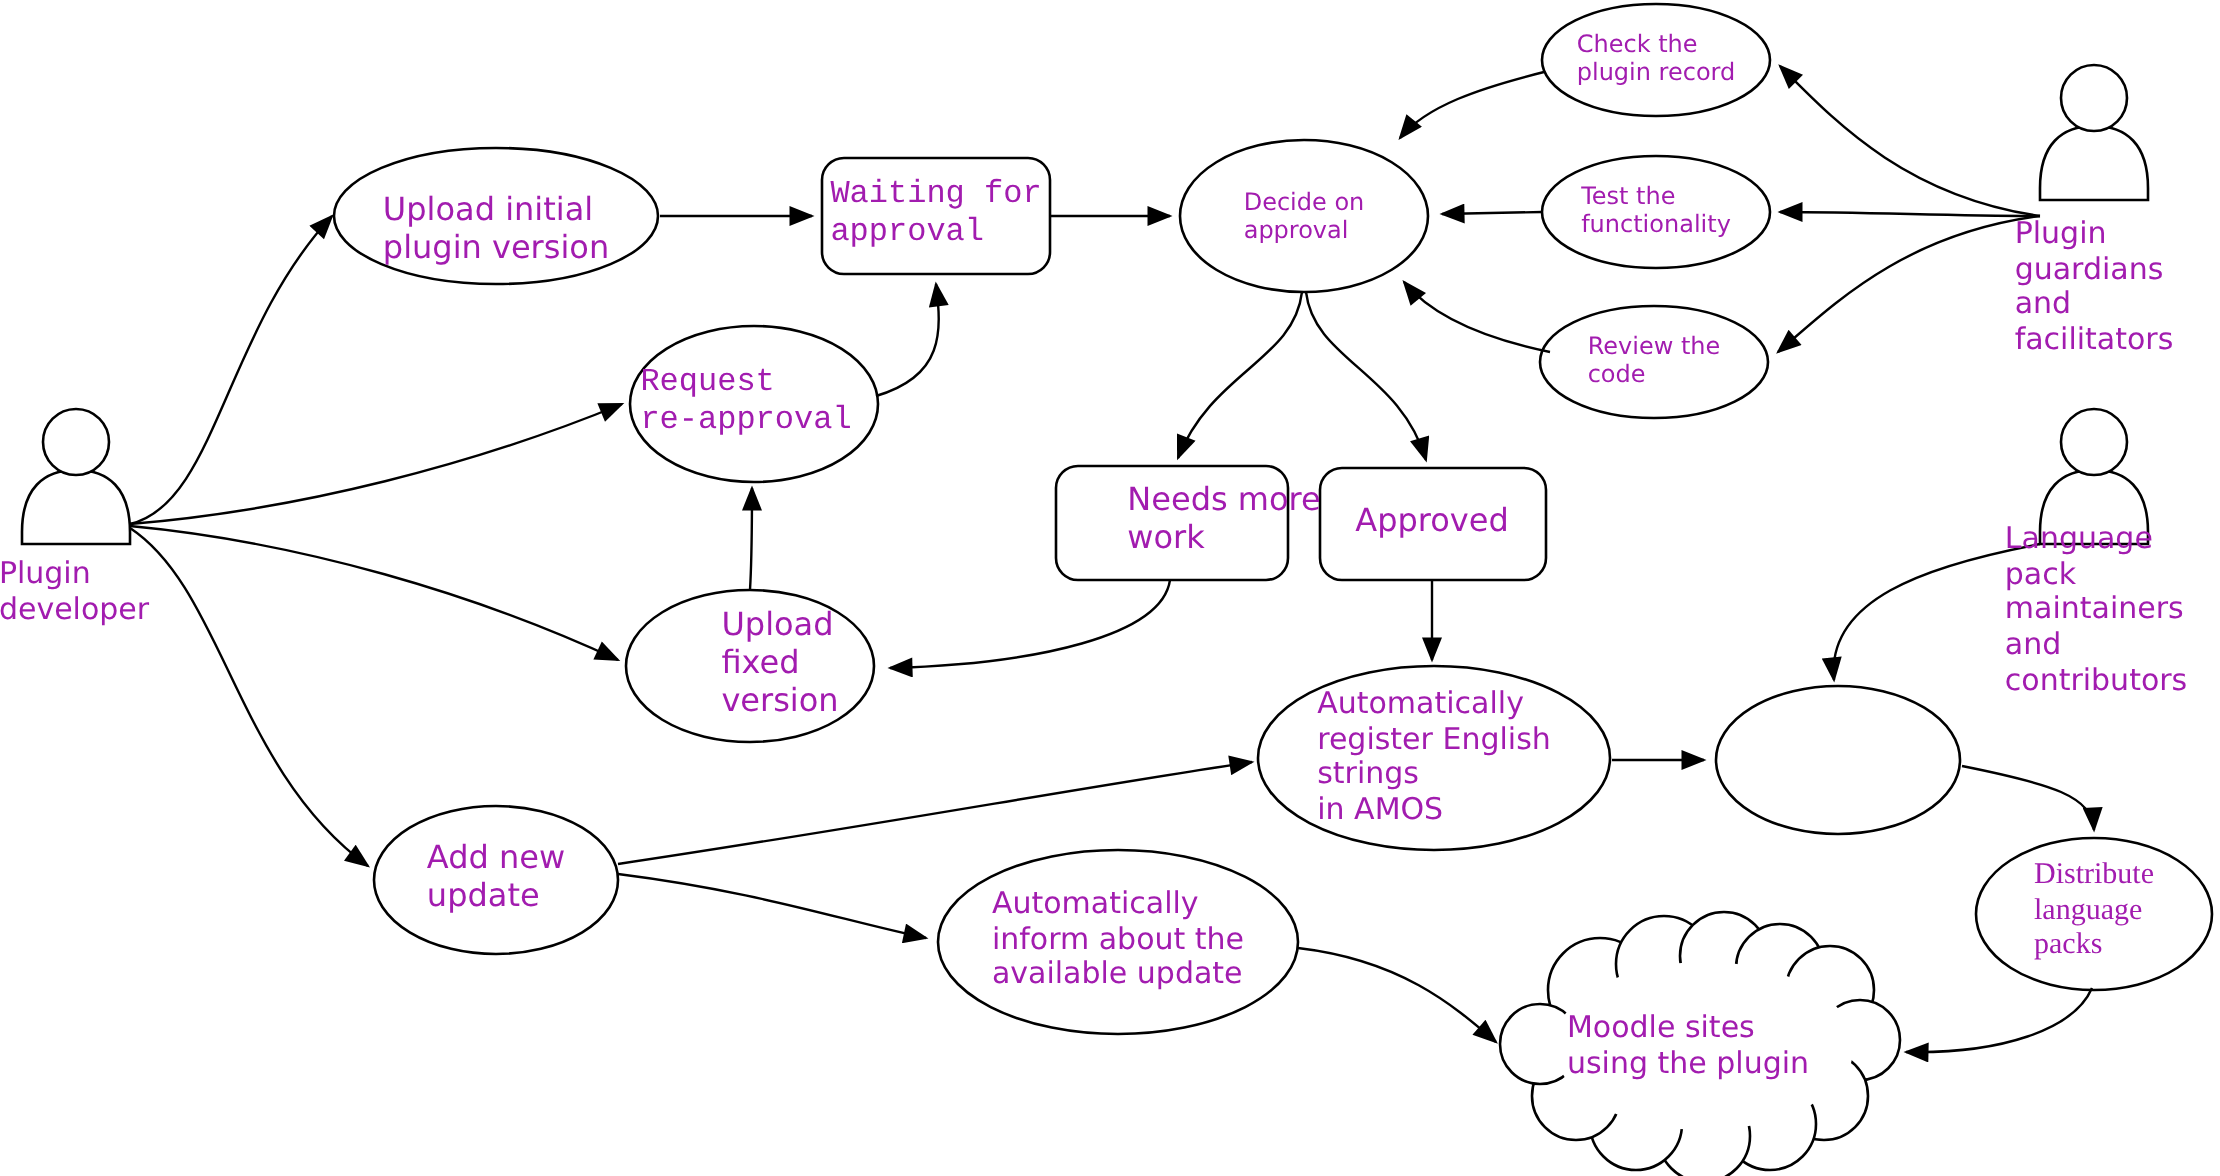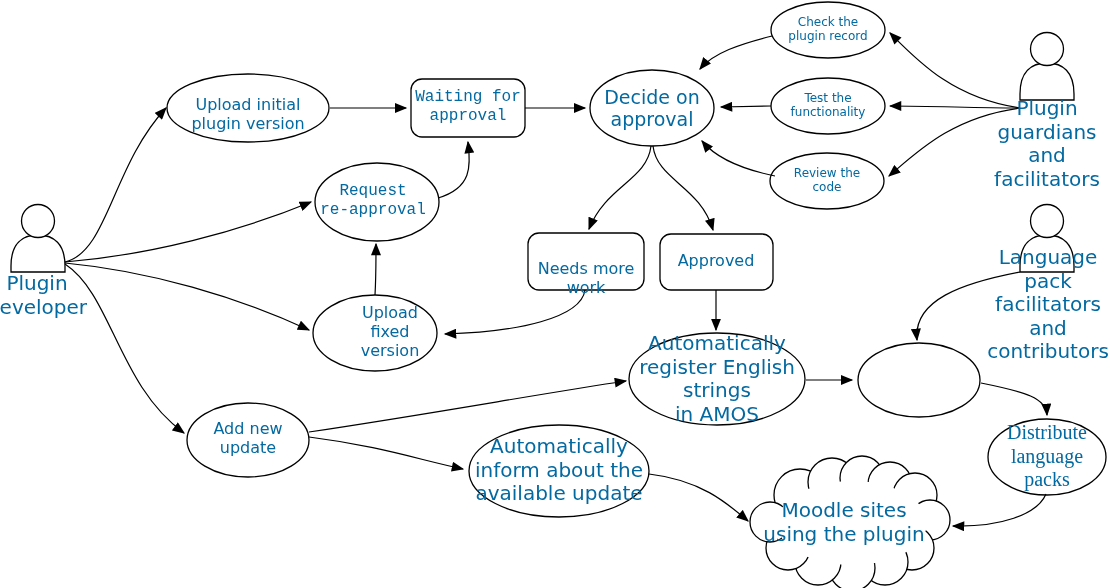--- a/index.html
+++ b/index.html
@@ -9,29 +9,29 @@
     height: 588px;
     background: #ffffff;
     font-family: "DejaVu Sans", sans-serif;
     color: #000000;
     overflow: hidden;
   }
   .stage svg { position: absolute; left: 0; top: 0; }
   .label {
     position: absolute;
     transform: translate(-50%, -50%);
-    text-align: center;
+    text-align: left;
     white-space: pre-line;
     line-height: 1.18;
-    color: #0369a1;
+    color: #a21caf;
     pointer-events: none;
   }
-  .f17 { font-size: 19px; }
+  .f17 { font-size: 12px; }
   .f16 { font-size: 16px; }
-  .f15 { font-size: 20px; }
+  .f15 { font-size: 15px; }
   .f12 { font-size: 12px; }
   .shape { fill: #ffffff; stroke: #000000; stroke-width: 1.3; }
   .edge  { fill: none; stroke: #000000; stroke-width: 1.2; }
 </style>
 </head>
 <body>
 
 <div class="stage">
 
   <svg width="1110" height="588" viewBox="0 0 1110 588">
@@ -119,21 +119,21 @@
   <div class="label f16" style="left:373px; top:201px;font-family:Liberation Mono, monospace;">Request
 re-approval</div>
   <div class="label f17" style="left:652px; top:108px;">Decide on
 approval</div>
   <div class="label f12" style="left:828px; top:29px;">Check the
 plugin record</div>
   <div class="label f12" style="left:828px; top:105px;">Test the
 functionality</div>
   <div class="label f12" style="left:827px; top:180px;">Review the
 code</div>
-  <div class="label f16" style="left:586px; top:260px;margin-top:19px;">Needs more
+  <div class="label f16" style="left:612px; top:260px;">Needs more
 work</div>
   <div class="label f16" style="left:716px; top:261px;">Approved</div>
   <div class="label f16" style="left:375px; top:332px;margin-left:15px;">Upload
 fixed
 version</div>
   <div class="label f15" style="left:717px; top:379px;">Automatically
 register English
 strings
 in AMOS</div>
   <div class="label f16" style="left:248px; top:439px;">Add new
@@ -146,16 +146,16 @@
 packs</div>
   <div class="label f15" style="left:844px; top:523px;">Moodle sites
 using the plugin</div>
   <div class="label f15" style="left:37px; top:296px;">Plugin
 developer</div>
   <div class="label f15" style="left:1047px; top:144px;">Plugin
 guardians
 and
 facilitators</div>
   <div class="label f15" style="left:1048px; top:305px;">Language pack
-facilitators
+maintainers
 and contributors</div>
 
 </div>
 
 </body></html>

